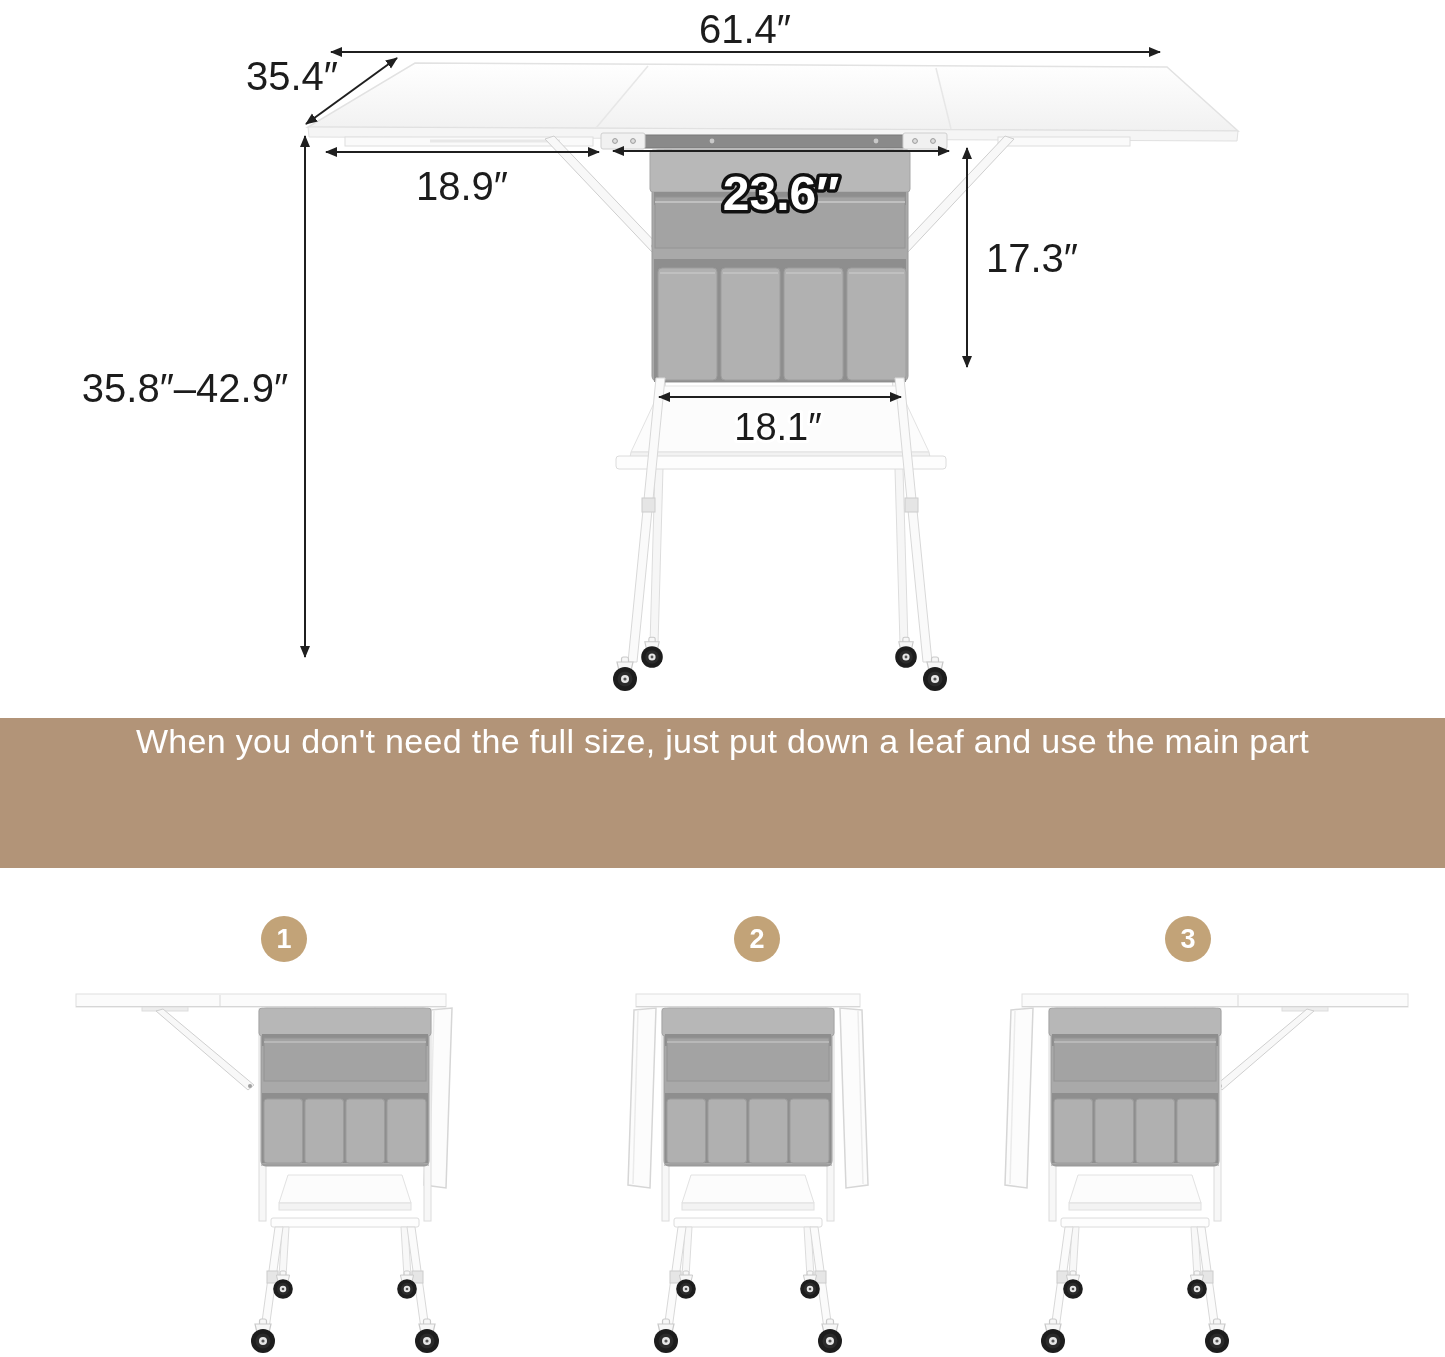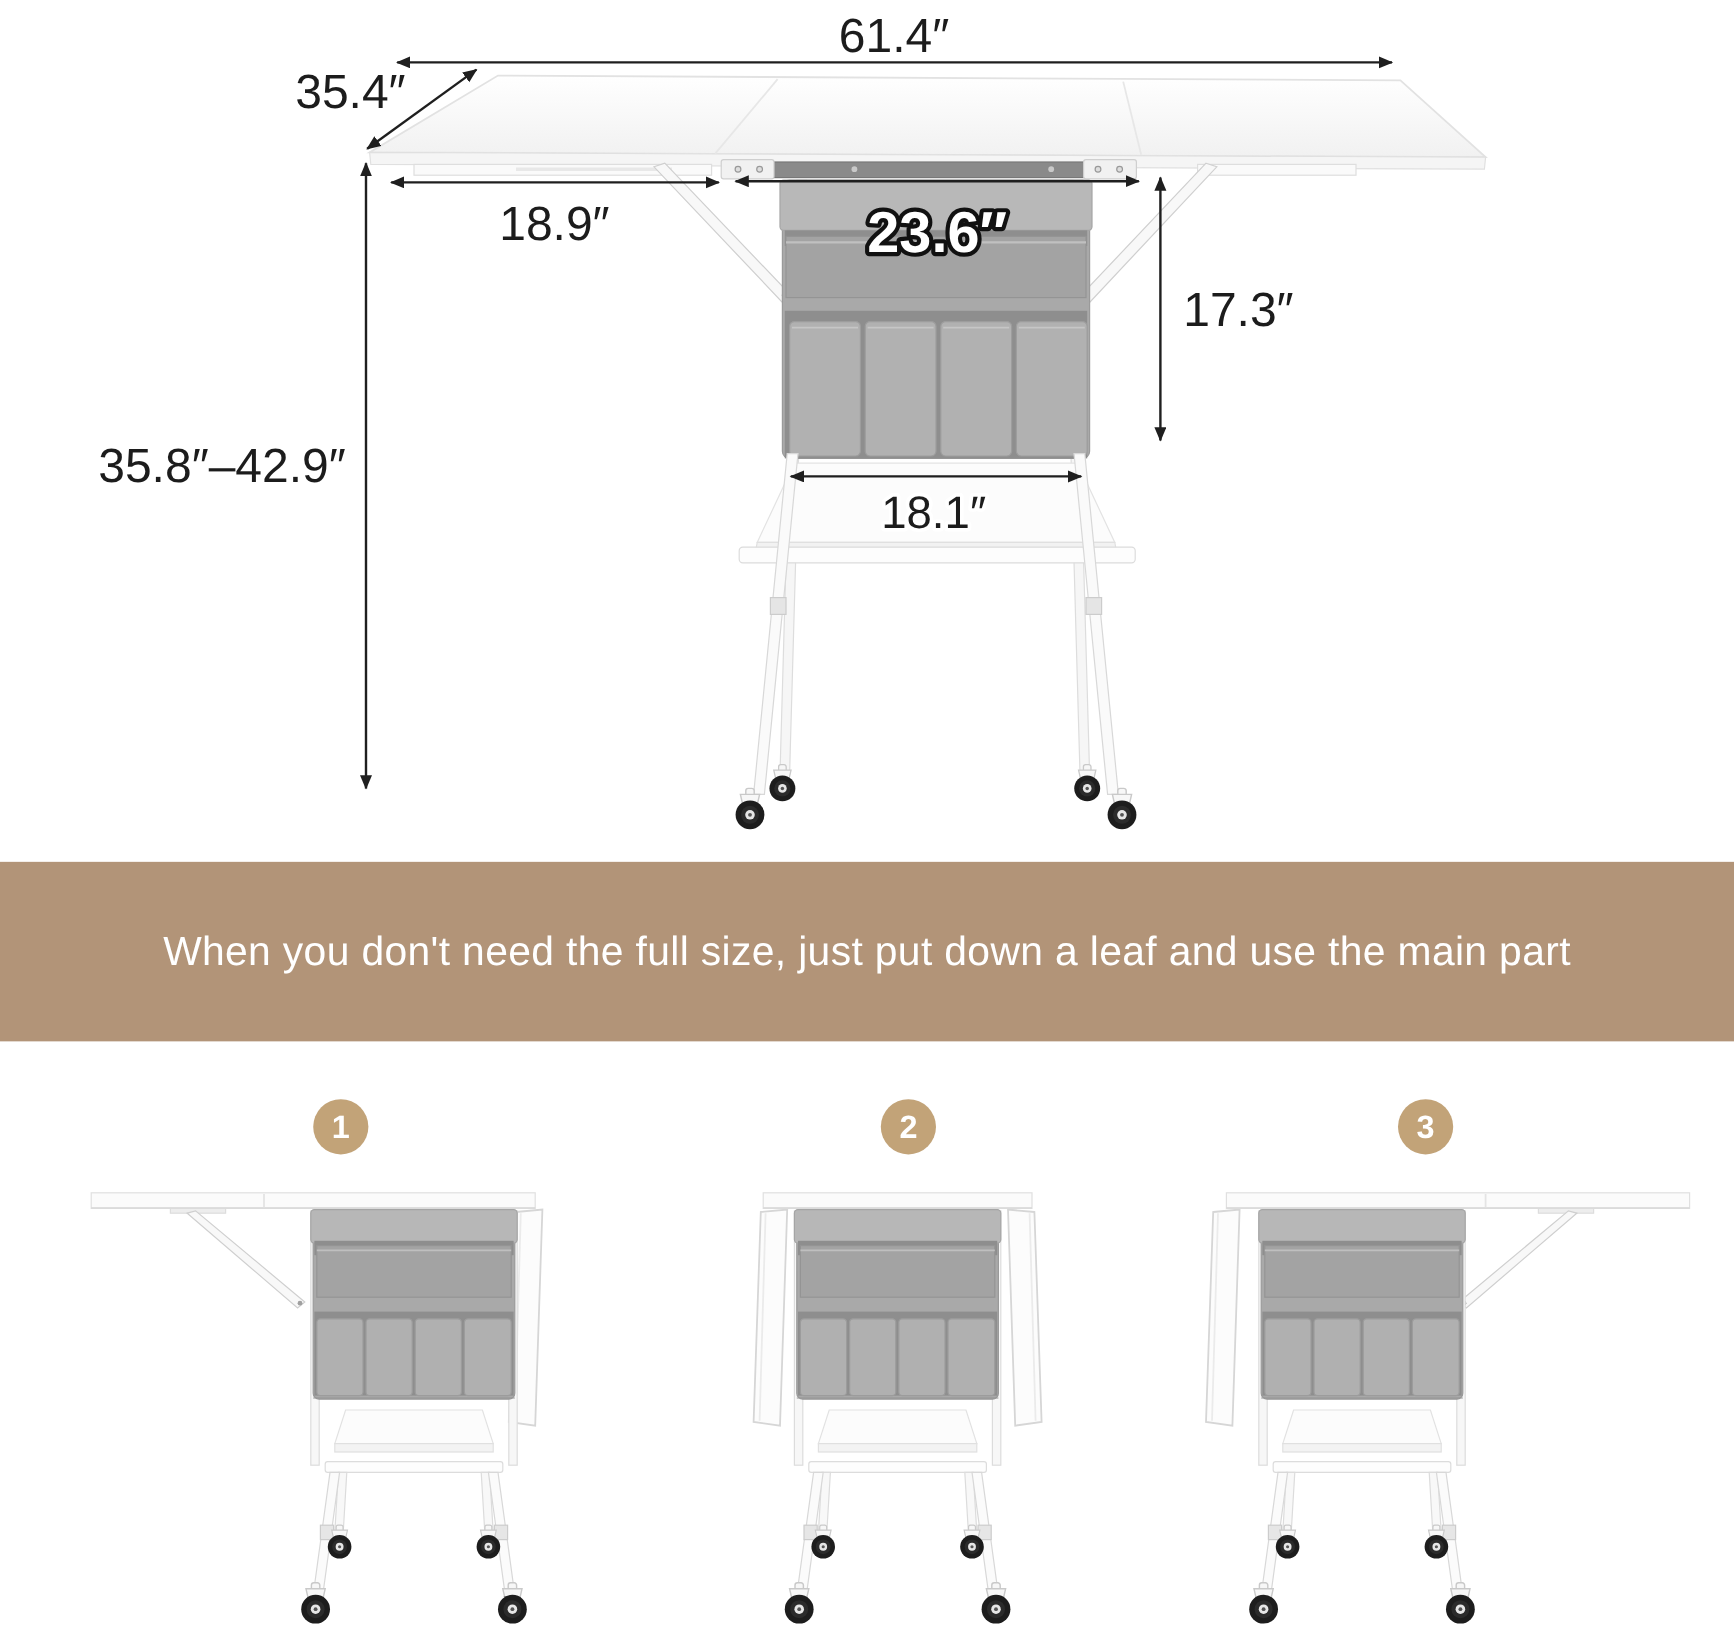--- a/index.html
+++ b/index.html
@@ -7,21 +7,21 @@
         font-family:"Liberation Sans", sans-serif;}
   .dim-section{position:relative;width:1445px;height:718px;background:#ffffff;}
   .dim-section svg{display:block;}
   .dlabel{font-family:"Liberation Sans",sans-serif;font-size:40px;fill:#1c1c1c;}
   .dlabel-big{font-family:"Liberation Sans",sans-serif;font-size:48px;font-weight:700;fill:#ffffff;
               stroke:#111111;stroke-width:7px;paint-order:stroke;stroke-linejoin:round;}
   .dlabel-halo{font-family:"Liberation Sans",sans-serif;font-size:38px;fill:#1c1c1c;
                stroke:#ffffff;stroke-width:6px;paint-order:stroke;stroke-linejoin:round;}
   .dline{stroke:#1f1f1f;stroke-width:2px;fill:none;}
   .banner{width:1445px;height:150px;background:#b29478;display:flex;flex-direction:column;
-          align-items:center;justify-content:center;}
+          align-items:center;justify-content:space-between;}
   .banner p{margin:0;color:#ffffff;font-size:34px;line-height:47px;letter-spacing:0.3px;
             text-align:center;font-weight:400;}
   .configs{position:relative;width:1445px;height:489px;background:#ffffff;}
   .badge{position:absolute;top:48px;width:46px;height:46px;border-radius:50%;background:#c2a378;
          display:flex;align-items:center;justify-content:center;}
   .badge span{color:#ffffff;font-size:27px;font-weight:700;}
   .cfg{position:absolute;top:107px;}
 </style>
 </head>
 <body>

